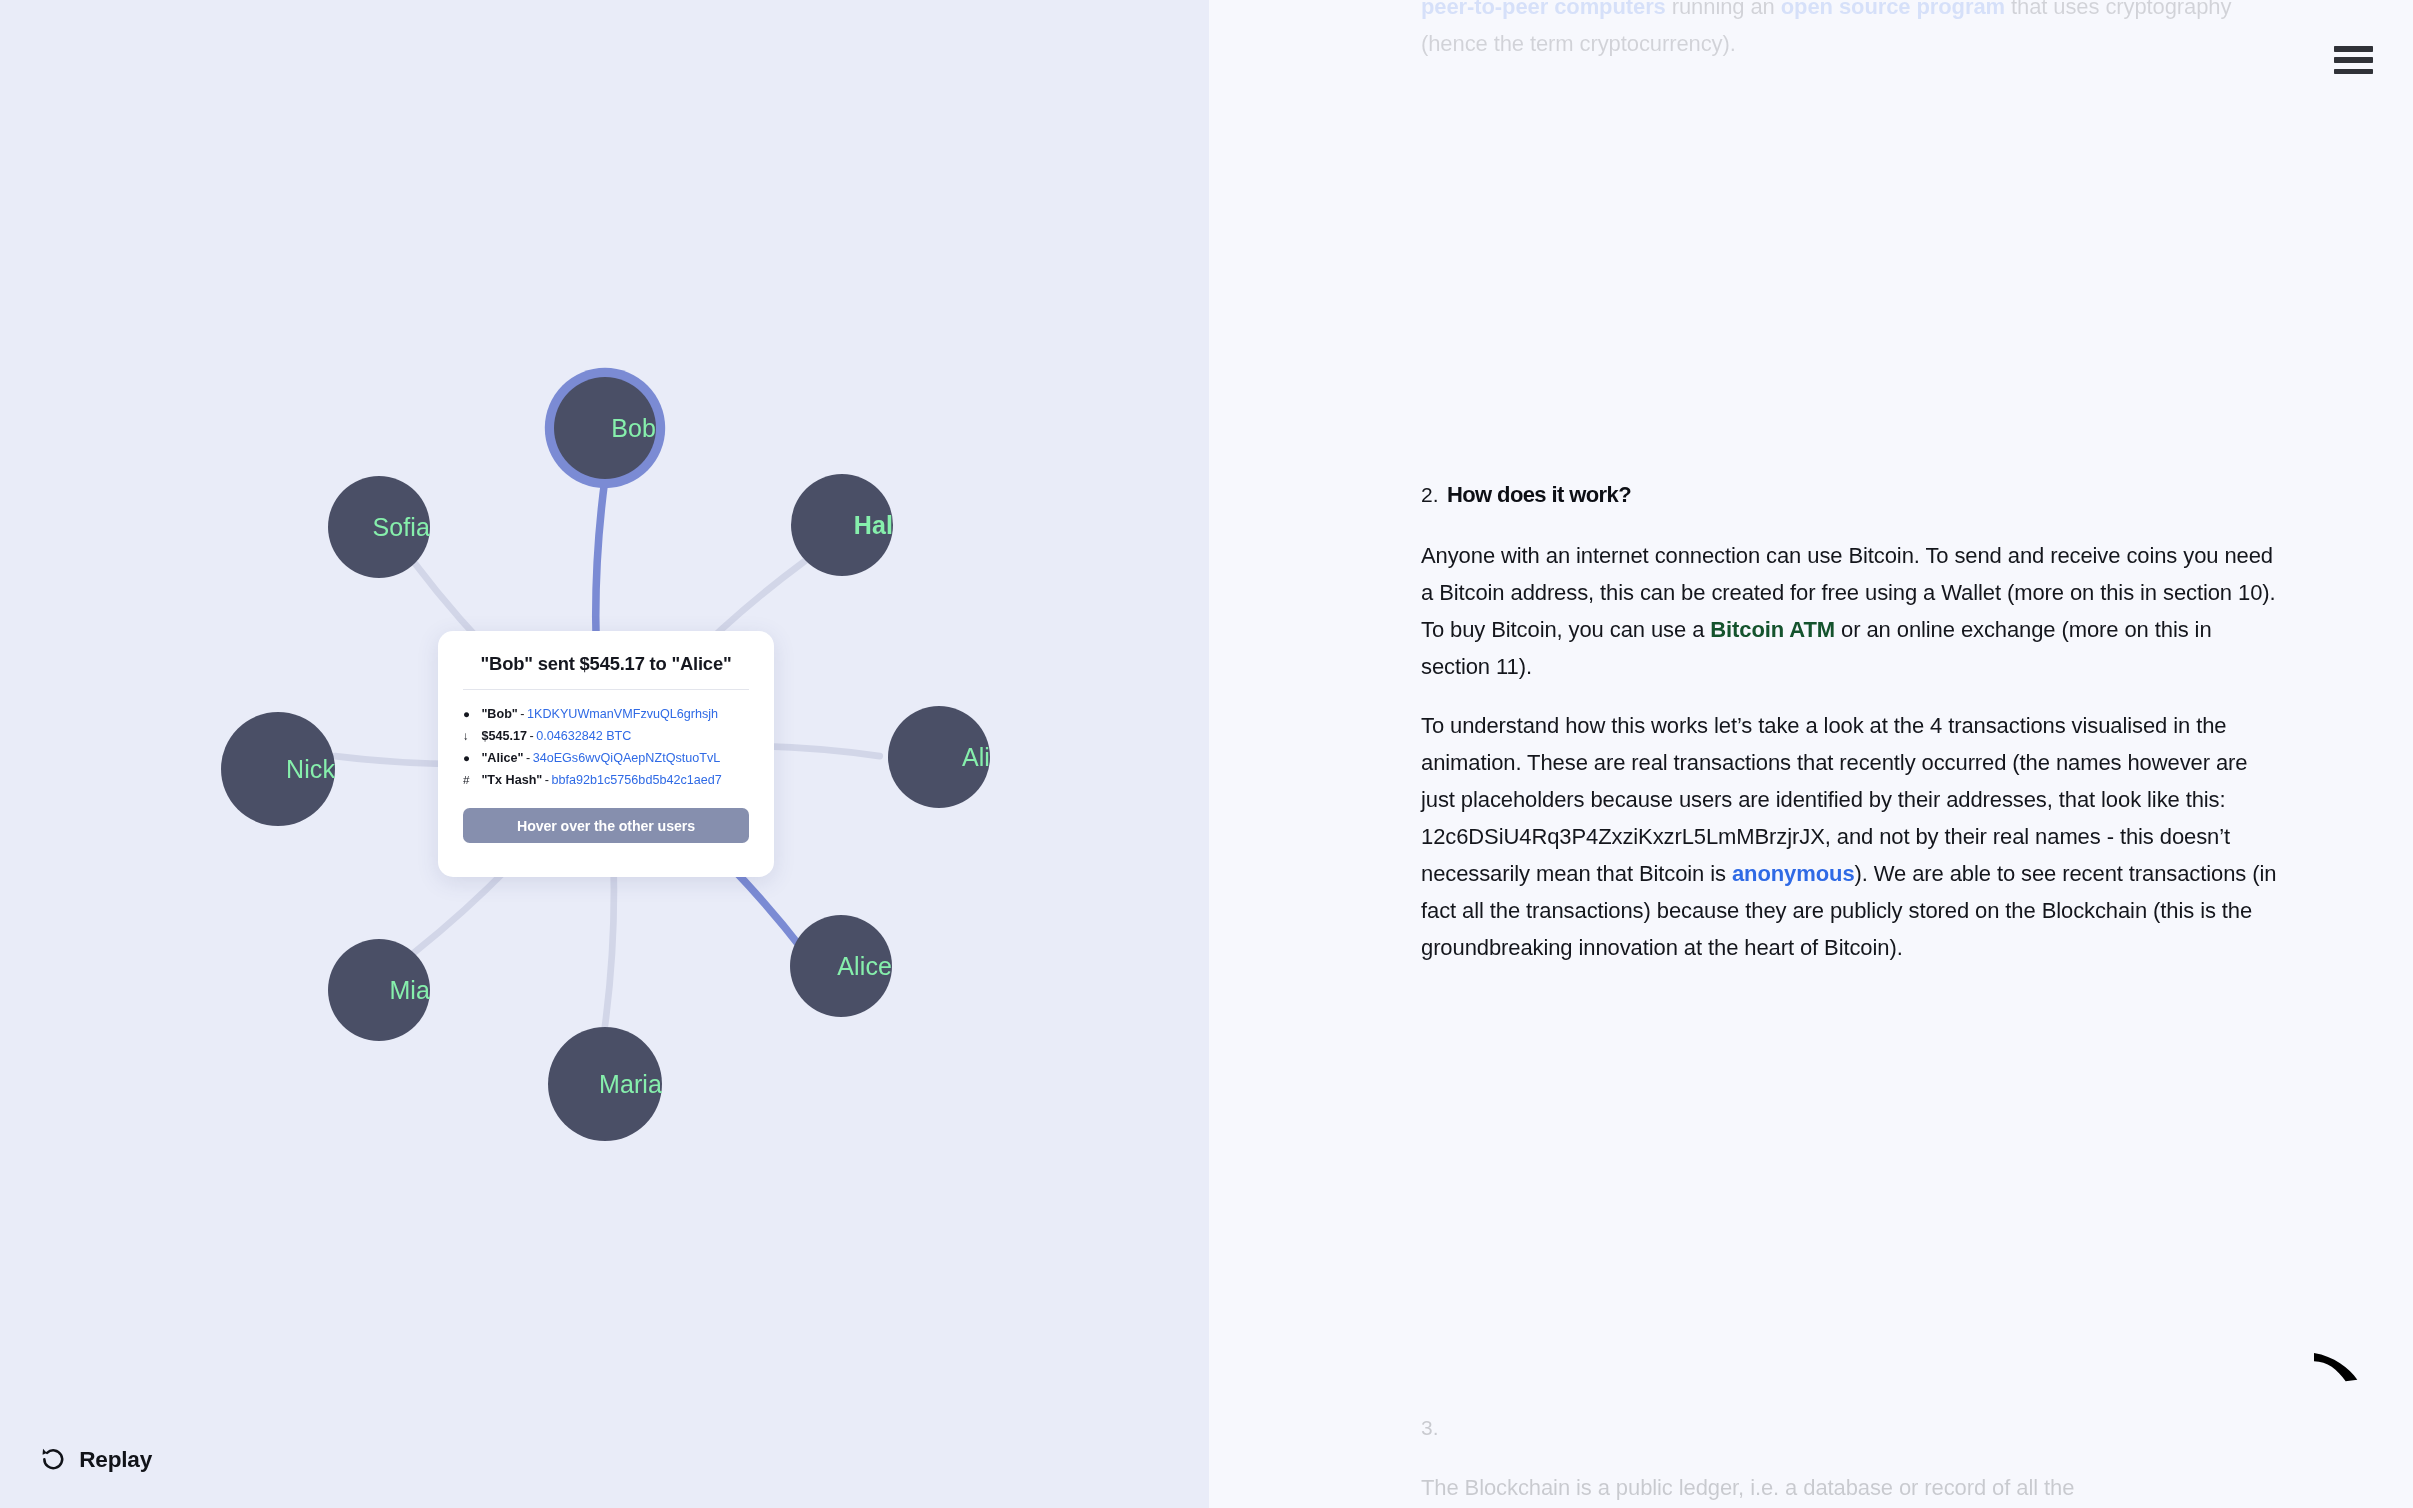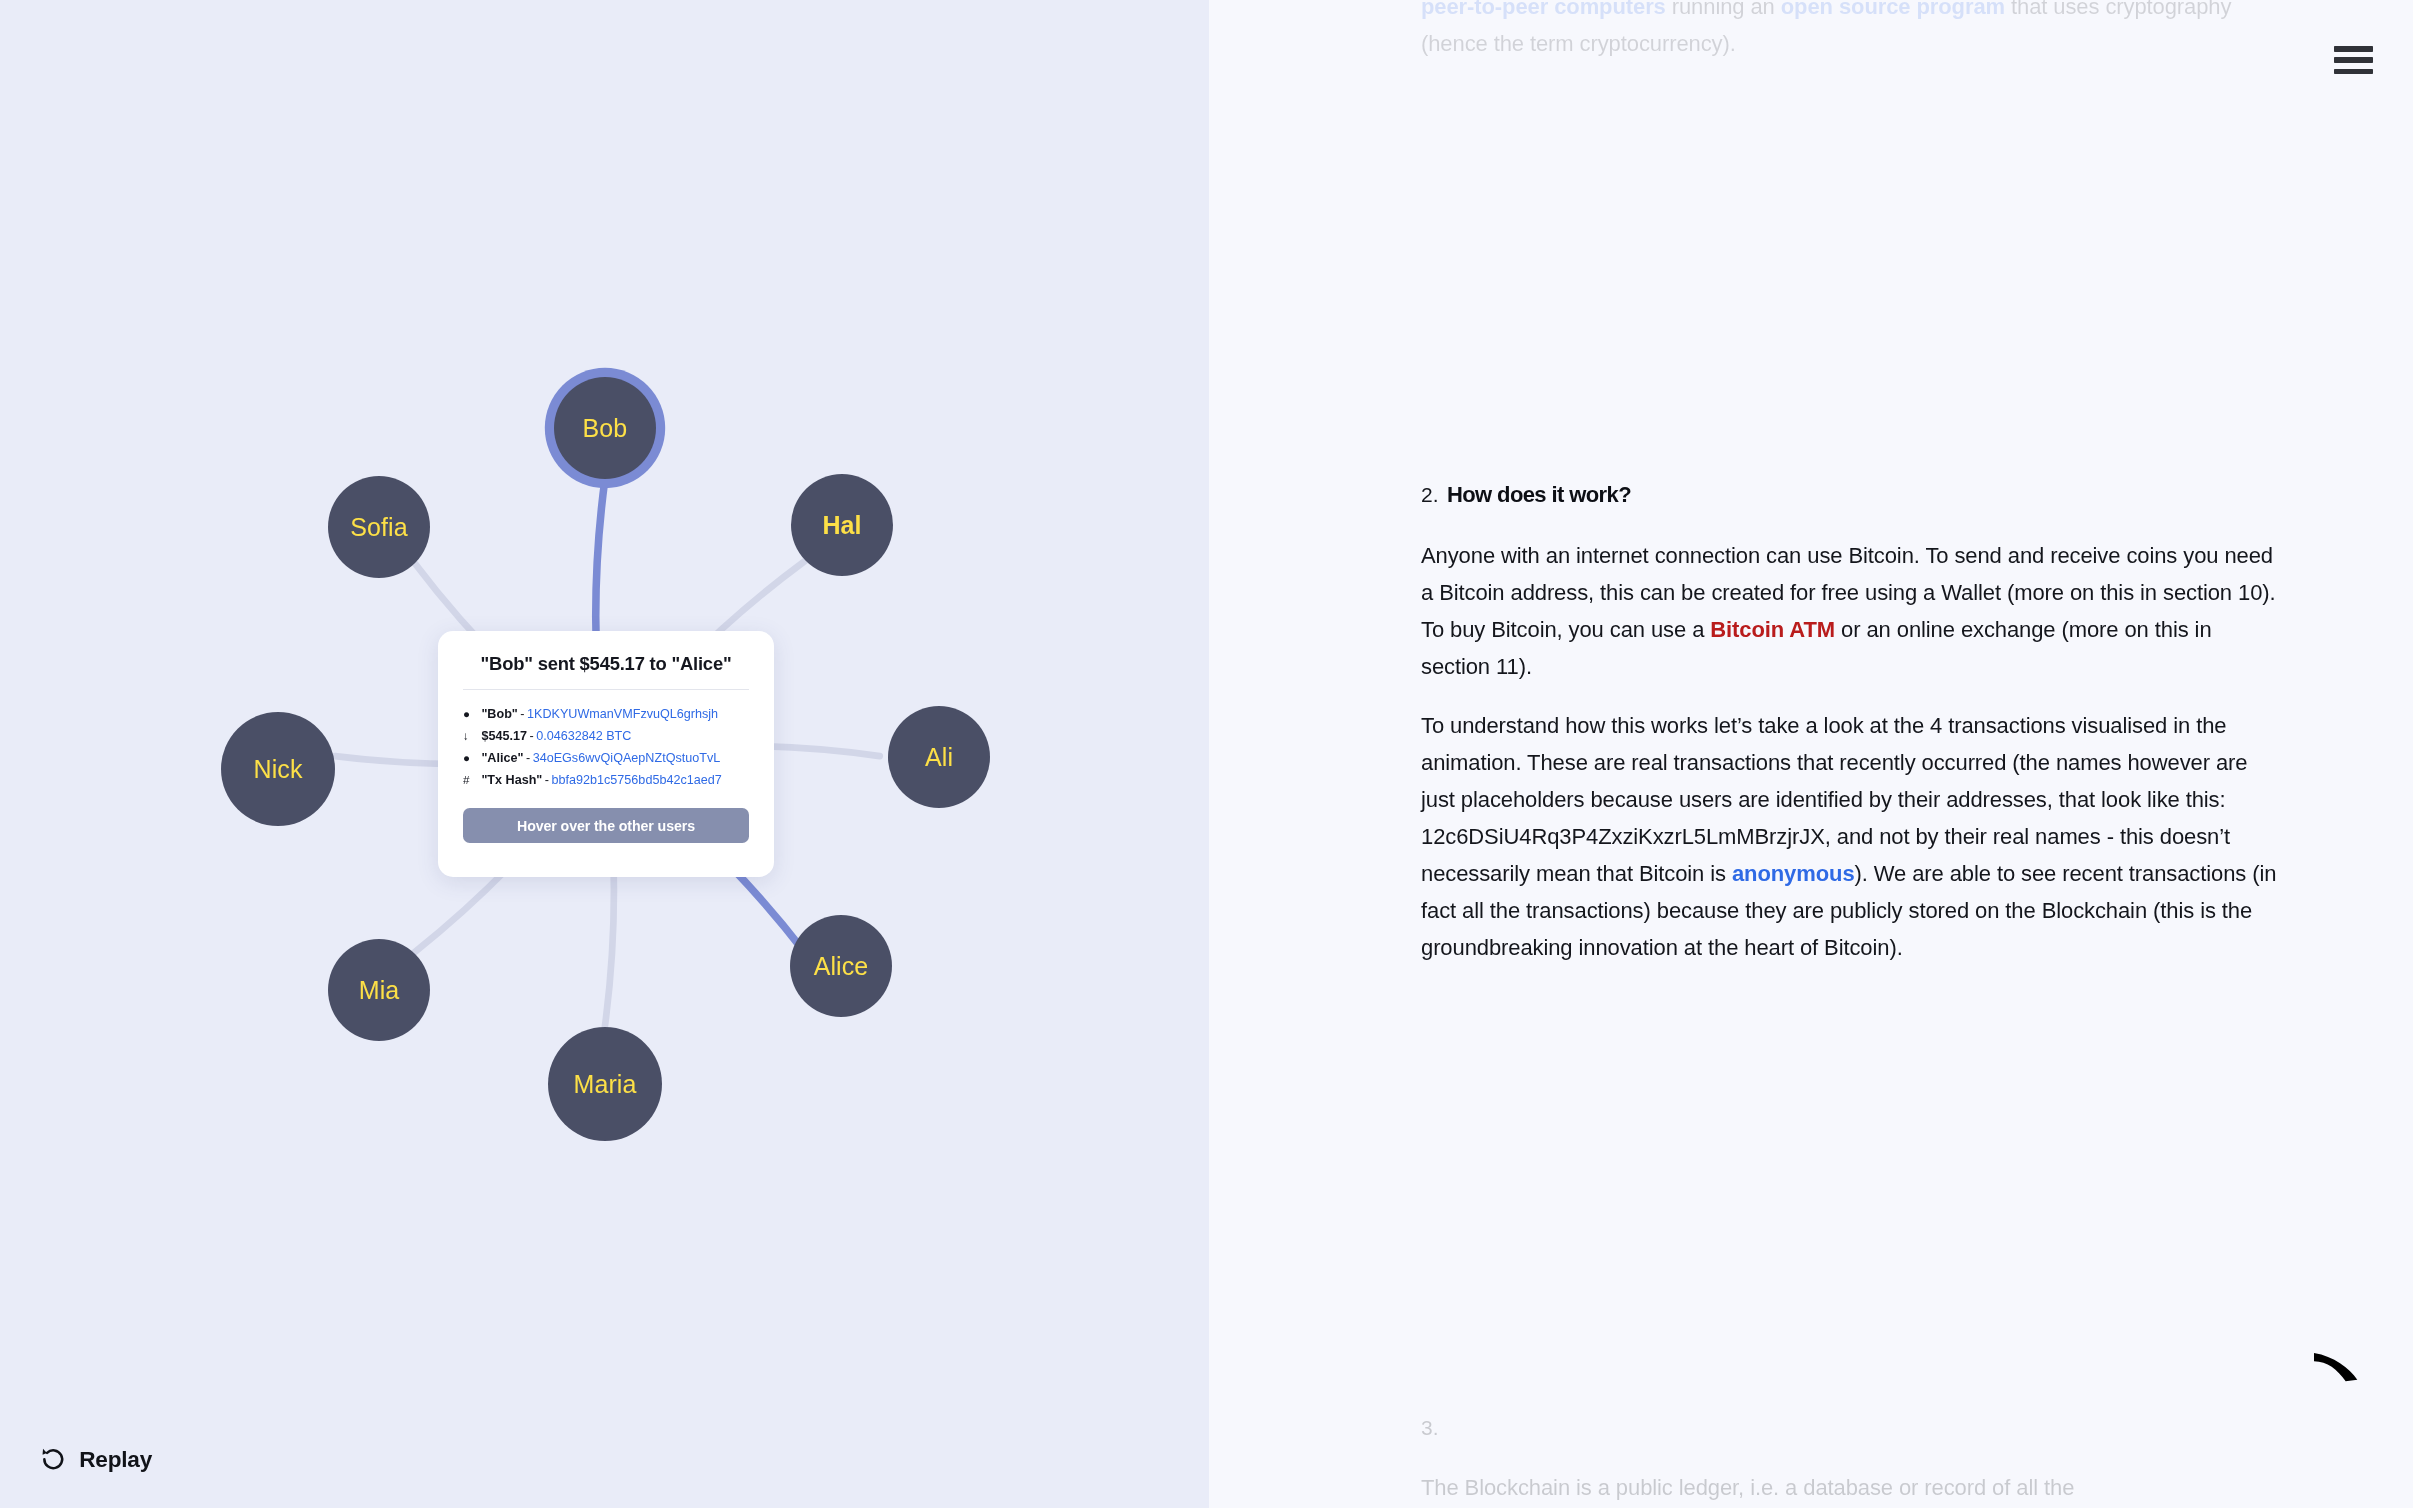--- a/index.html
+++ b/index.html
@@ -31,22 +31,22 @@
     width: 1209px; height: 1508px;
     pointer-events: none;
   }
 
   .node {
     position: absolute;
     border-radius: 50%;
     background: #4a4f66;
     display: flex;
     align-items: center;
-    justify-content: center;
-    color: #fde047;
+    justify-content: flex-end;
+    color: #86efac;
     font-size: 25px;
     font-weight: 400;
     letter-spacing: 0.1px;
     user-select: none;
   }
   .node.ring { box-shadow: 0 0 0 9.2px #7b8bd4; }
 
   
   #tx-card {
     position: absolute;
@@ -273,21 +273,21 @@
       <span class="inline-link" style="color: rgb(47, 106, 229);">peer-to-peer computers</span><span> running an </span><span class="inline-link" style="color: rgb(47, 106, 229);">open source program</span><span> that uses cryptography (hence the term cryptocurrency).</span>
     </p>
 
     <div id="section-2">
       <div id="heading-2">
         <span id="heading-2-num">2.</span>
         <span id="heading-2-text">How does it work?</span>
       </div>
 
       <p id="para-2a" class="para">
-        <span>Anyone with an internet connection can use Bitcoin. To send and receive coins you need a Bitcoin address, this can be created for free using a Wallet (more on this in section 10). To buy Bitcoin, you can use a </span><span class="inline-link" style="color: #b91c1c;">Bitcoin ATM</span><span> or an online exchange (more on this in section 11).</span>
+        <span>Anyone with an internet connection can use Bitcoin. To send and receive coins you need a Bitcoin address, this can be created for free using a Wallet (more on this in section 10). To buy Bitcoin, you can use a </span><span class="inline-link" style="color: #14532d;">Bitcoin ATM</span><span> or an online exchange (more on this in section 11).</span>
       </p>
 
       <p id="para-2b" class="para">
         <span>To understand how this works let’s take a look at the 4 transactions visualised in the animation. These are real transactions that recently occurred (the names however are just placeholders because users are identified by their addresses, that look like this: 12c6DSiU4Rq3P4ZxziKxzrL5LmMBrzjrJX, and not by their real names - this doesn’t necessarily mean that Bitcoin is </span><span class="inline-link" style="color: rgb(47, 106, 229);">anonymous</span><span>). We are able to see recent transactions (in fact all the transactions) because they are publicly stored on the Blockchain (this is the groundbreaking innovation at the heart of Bitcoin).</span>
       </p>
     </div>
 
     <div id="section-3">
       <div id="heading-3">
         <span id="heading-3-num">3.</span>

